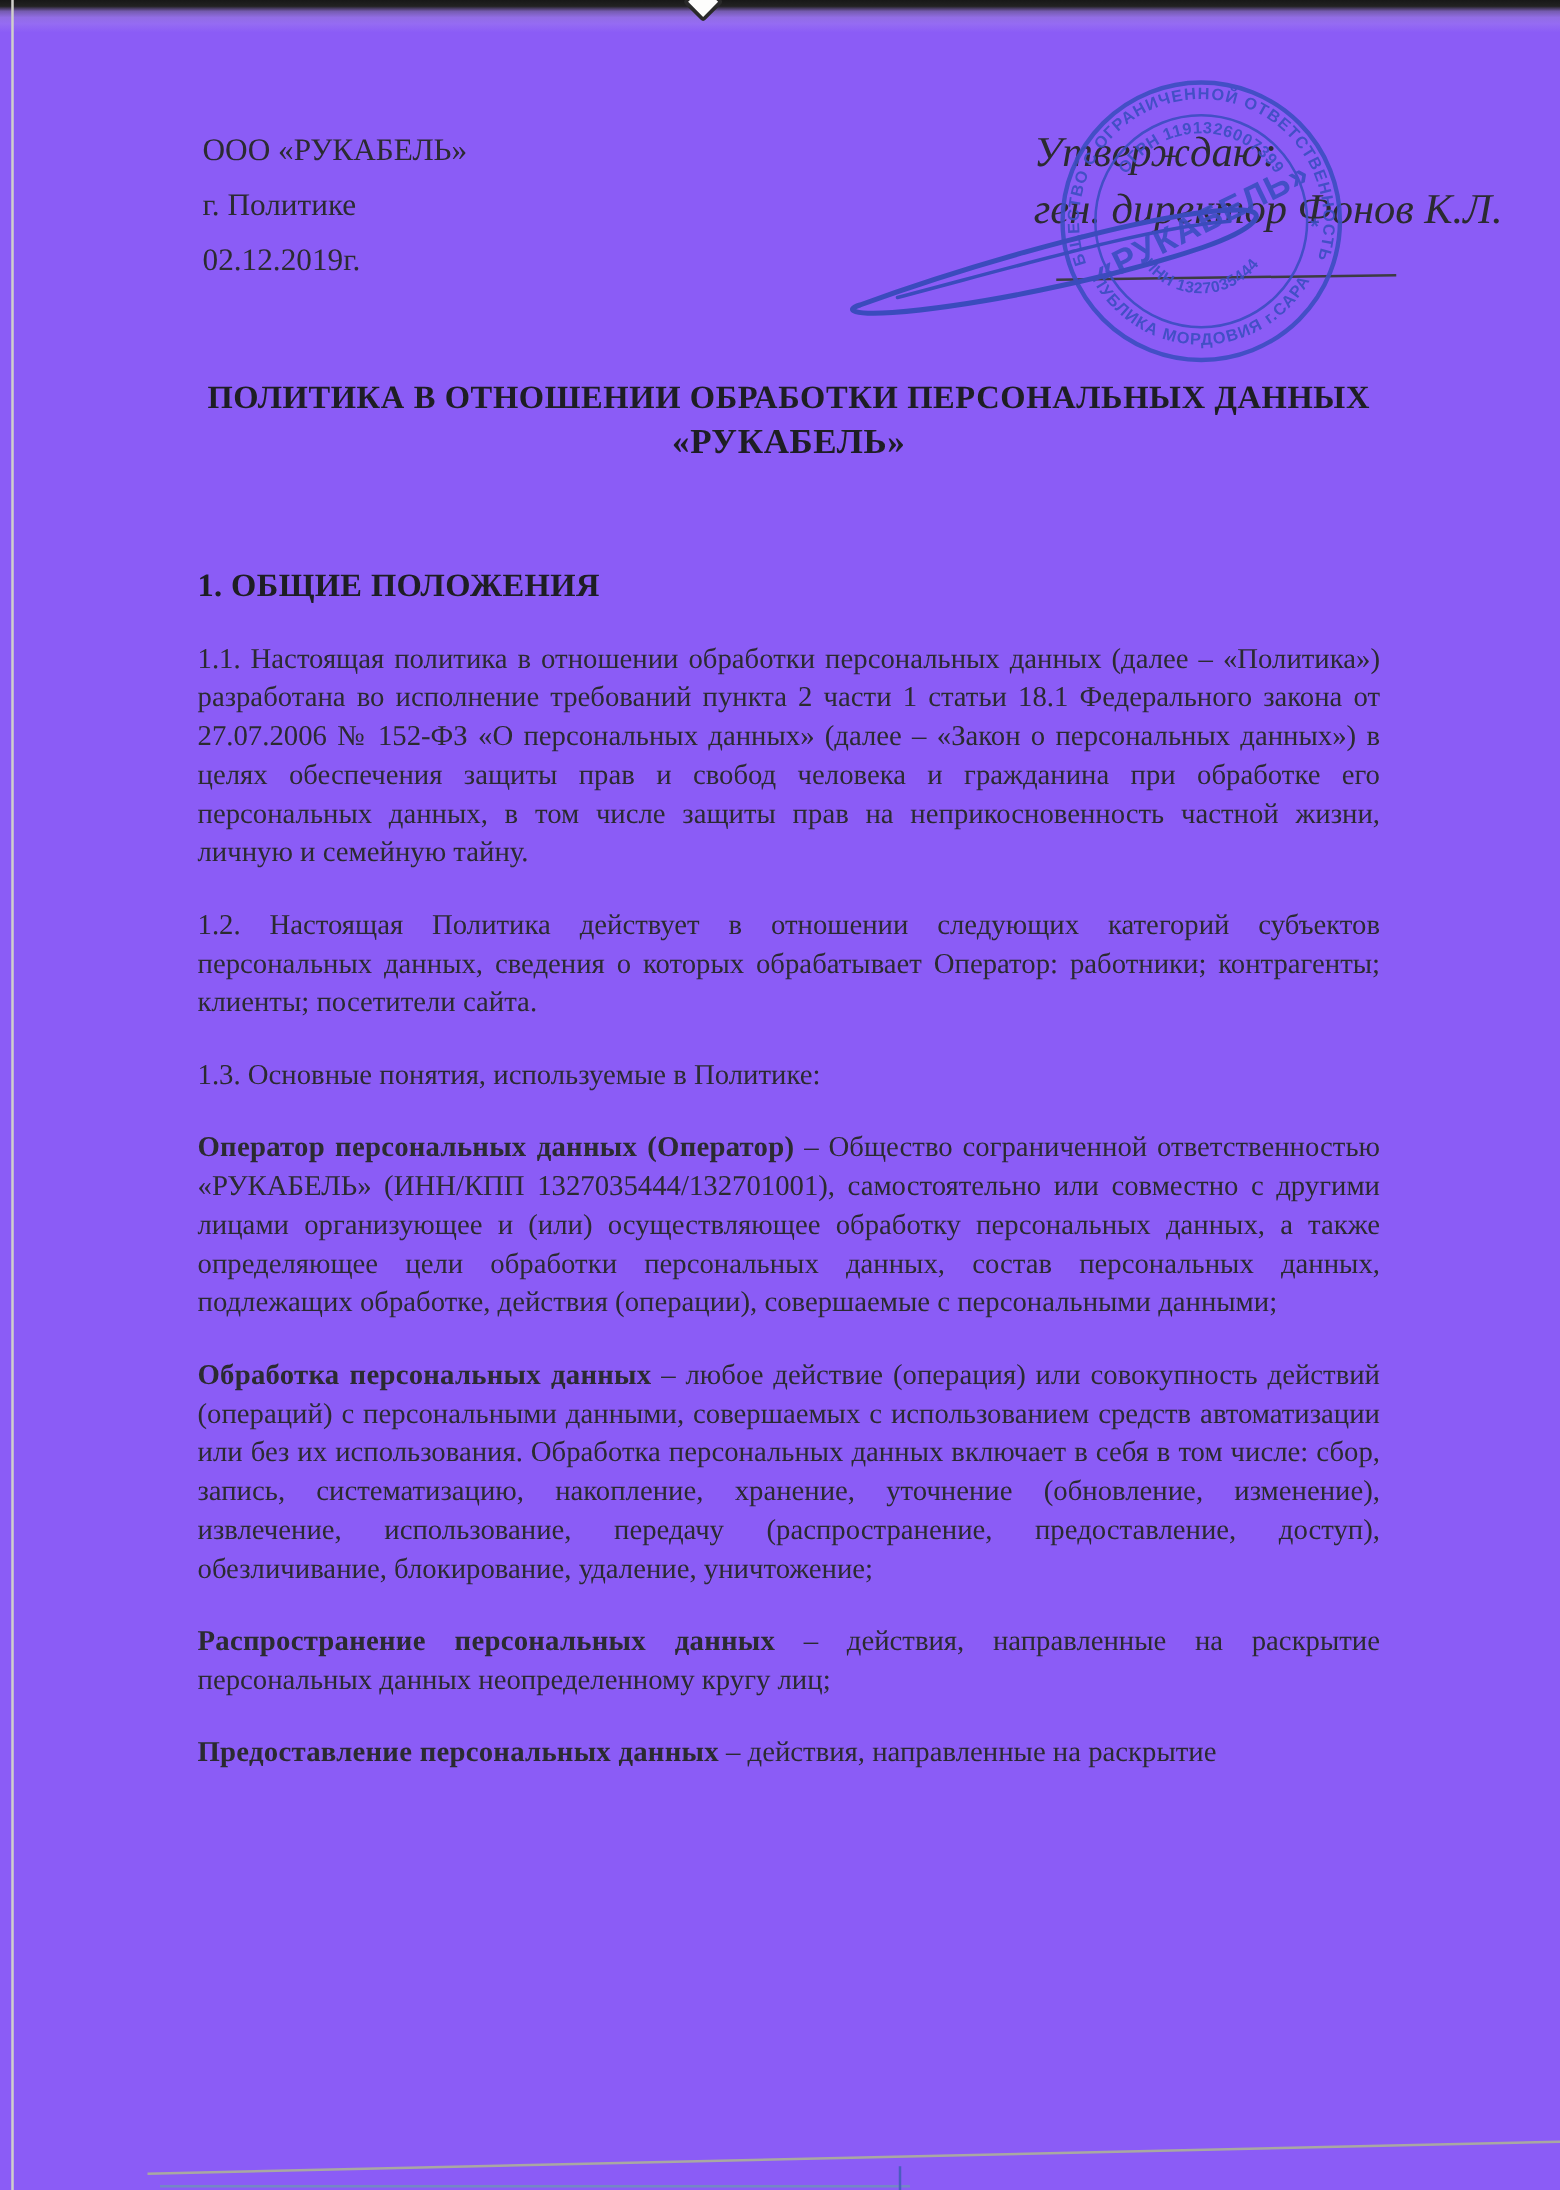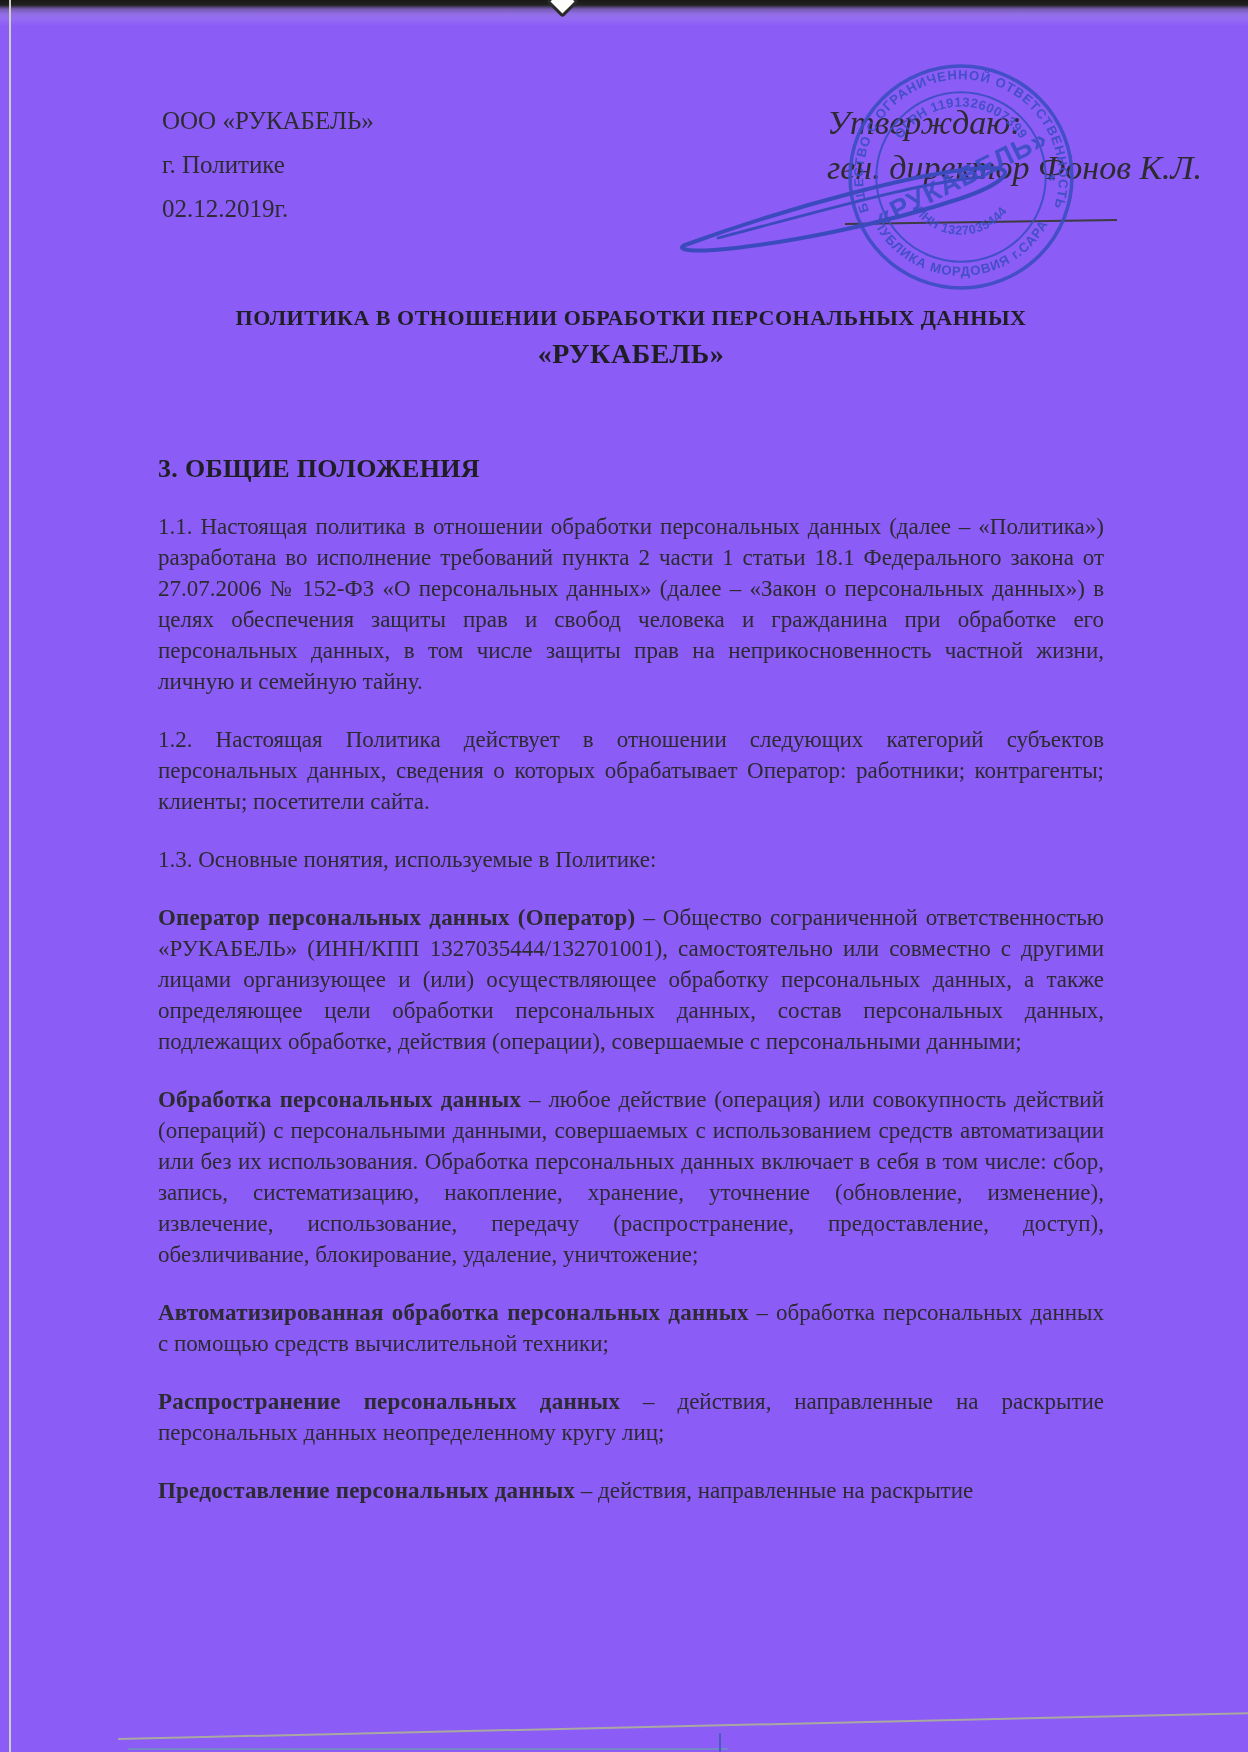--- a/index.html
+++ b/index.html
@@ -71,21 +71,21 @@
     position: absolute; left: 656px; top: 148px; width: 430px; height: 135px;
   }
   .scribble path { fill: none; stroke: #3b4bbd; stroke-linecap: round; }
 
   
   .content {
     position: absolute; left: 158px; top: 0; width: 946px;
     font-size: 23px; line-height: 31px; text-align: justify;
   }
   .doc-title { text-align: center; font-weight: bold; color: #1e1e24; }
-  .title-1 { margin: 303px 0 0 0; font-size: 22px; line-height: 30px; letter-spacing: .5px; }
+  .title-1 { margin: 303px 0 0 0; font-size: 26px; line-height: 30px; letter-spacing: .5px; }
   .title-2 { margin: 25px 0 0 0;  font-size: 28px; line-height: 32px; letter-spacing: .5px; }
   .title-3 { margin: 4px 0 0 0;   font-size: 28px; line-height: 34px; letter-spacing: .5px; }
   .section-heading {
     margin: 83px 0 0 0; font-size: 26px; line-height: 30px;
     font-weight: bold; text-align: left; color: #1e1e24; letter-spacing: .3px;
   }
   .body-p { margin: 27px 0 0 0; }
   .body-p b { letter-spacing: .2px; }
 </style>
 </head>
@@ -137,28 +137,27 @@
 
   <svg class="scribble" viewBox="0 0 430 135">
     <path d="M 32,96 C 125,62 280,18 338,20 C 360,21 349,35 306,50 C 225,77 122,97 58,102 C 27,104 19,100 32,96" stroke-width="4"></path>
     <path d="M 62,90 C 165,63 268,33 328,29" stroke-width="2.8"></path>
   </svg>
 
   <div class="content">
     <p class="doc-title title-1">ПОЛИТИКА В ОТНОШЕНИИ ОБРАБОТКИ ПЕРСОНАЛЬНЫХ ДАННЫХ</p>
     <p class="doc-title title-3">«РУКАБЕЛЬ»</p>
 
-    <p class="section-heading">3. ОБЩИЕ ПОЛОЖЕНИЯ</p>
+    <p class="section-heading">1. ОБЩИЕ ПОЛОЖЕНИЯ</p>
 
     <p class="body-p"><b></b><span>1.1. Настоящая политика в отношении обработки персональных данных (далее – «Политика») разработана во исполнение требований пункта 2 части 1 статьи 18.1 Федерального закона от 27.07.2006 № 152-ФЗ «О персональных данных» (далее – «Закон о персональных данных») в целях обеспечения защиты прав и свобод человека и гражданина при обработке его персональных данных, в том числе защиты прав на неприкосновенность частной жизни, личную и семейную тайну.</span></p>
     <p class="body-p"><b></b><span>1.2. Настоящая Политика действует в отношении следующих категорий субъектов персональных данных, сведения о которых обрабатывает Оператор: работники; контрагенты; клиенты; посетители сайта.</span></p>
     <p class="body-p"><b></b><span>1.3. Основные понятия, используемые в Политике:</span></p>
     <p class="body-p"><b>Оператор персональных данных (Оператор)</b><span> – Общество сограниченной ответственностью «РУКАБЕЛЬ» (ИНН/КПП 1327035444/132701001), самостоятельно или совместно с другими лицами организующее и (или) осуществляющее обработку персональных данных, а также определяющее цели обработки персональных данных, состав персональных данных, подлежащих обработке, действия (операции), совершаемые с персональными данными;</span></p>
     <p class="body-p"><b>Обработка персональных данных</b><span> – любое действие (операция) или совокупность действий (операций) с персональными данными, совершаемых с использованием средств автоматизации или без их использования. Обработка персональных данных включает в себя в том числе: сбор, запись, систематизацию, накопление, хранение, уточнение (обновление, изменение), извлечение, использование, передачу (распространение, предоставление, доступ), обезличивание, блокирование, удаление, уничтожение;</span></p>
-    <p class="body-p"><b>Автоматизированная обработка персональных данных</b><span> – обработка персональных данных с помощью средств вычислительной техники;</span></p>
     <p class="body-p"><b>Распространение персональных данных</b><span> – действия, направленные на раскрытие персональных данных неопределенному кругу лиц;</span></p>
     <p class="body-p"><b>Предоставление персональных данных</b><span> – действия, направленные на раскрытие</span></p>
   </div>
 
   <div class="bottom-edge-line"></div>
   <div class="bottom-blue-line"></div>
   <div class="bottom-blue-tick"></div>
 
 </div>
 

